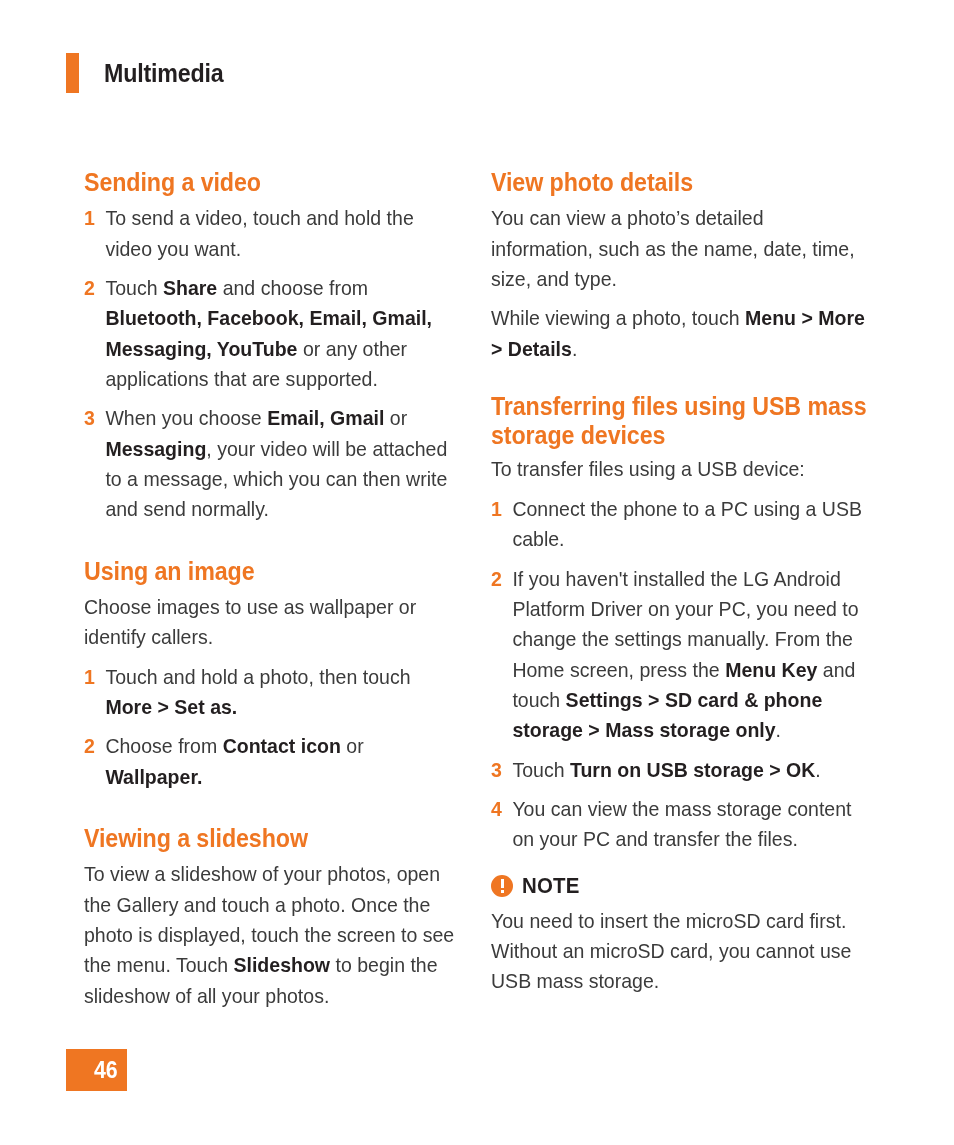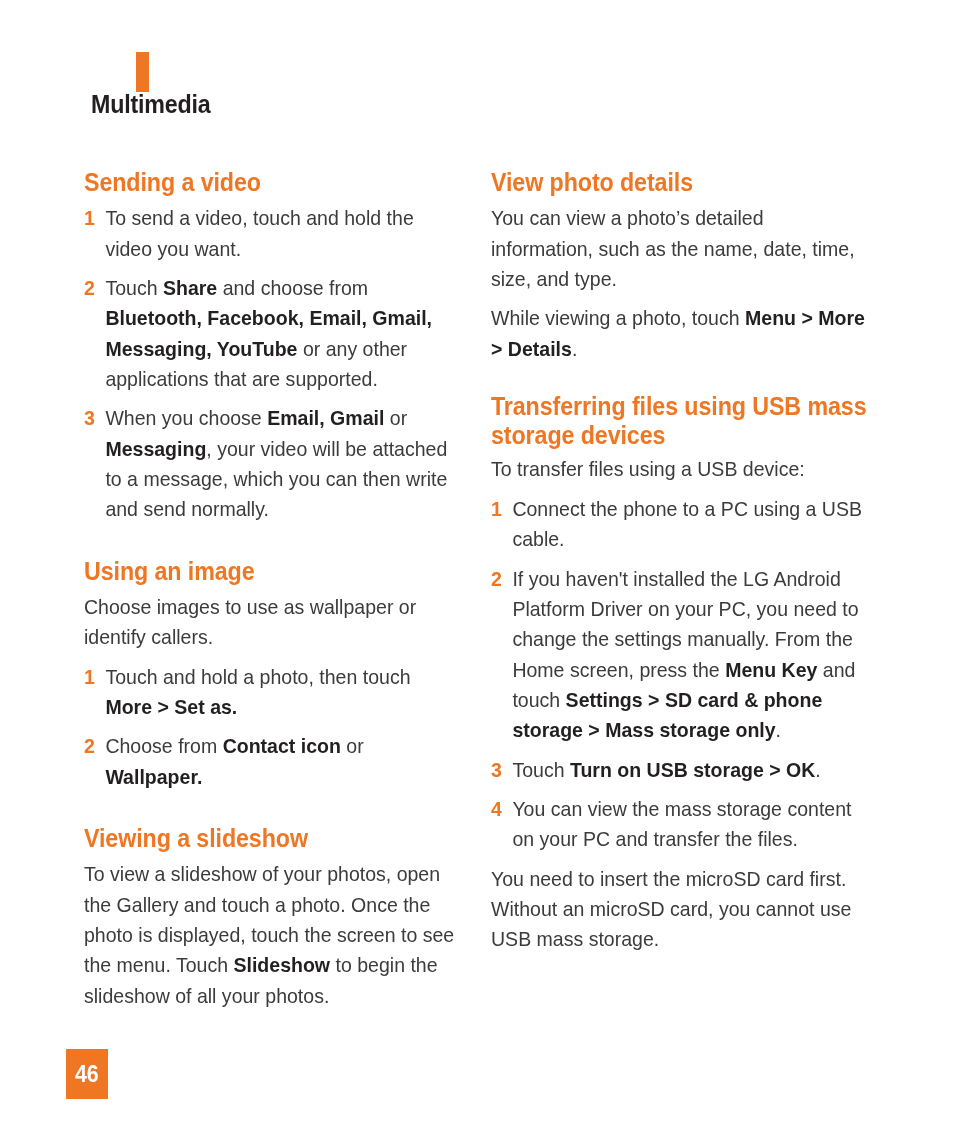--- a/index.html
+++ b/index.html
@@ -25,21 +25,20 @@
   }
 
   
   .header {
     position: absolute;
     left: 66px;
     top: 52px;
     display: flex;
     align-items: center;
     height: 42px;
-    flex-direction: column;
   }
   .header-bar {
     width: 13px;
     height: 40px;
     background: #ef7622;
     flex: 0 0 auto;
   }
   .header-title {
     margin-left: 25px;
     font-size: 25px;
@@ -165,25 +164,26 @@
     transform: scaleX(0.93);
     transform-origin: left center;
   }
 
   
   .folio {
     position: absolute;
     left: 66px;
     top: 1049px;
     width: 42px;
-    height: 50px;
+    height: 42px;
     background: #ef7622;
     display: flex;
     align-items: center;
     justify-content: center;
+    padding-left: 19px;
   }
   .folio-num {
     color: #ffffff;
     font-size: 23px;
     font-weight: bold;
     line-height: 1;
     transform: scaleX(0.93);
   }
 </style>
 </head>
@@ -258,20 +258,24 @@
       <li>
         <span class="num">3</span>
         <span><span>Touch </span><span class="b">Turn on USB storage &gt; OK</span><span>.</span></span>
       </li>
       <li>
         <span class="num">4</span>
         <span><span>You can view the mass storage content on your PC and transfer the files.</span></span>
       </li>
     </ol>
 
+    <div class="note-head">
+      <span class="note-icon"></span>
+      <span class="note-label">NOTE</span>
+    </div>
     <p class="para"><span>You need to insert the microSD card first. Without an microSD card, you cannot use USB mass storage.</span></p>
 
   </div>
 
   <div class="folio">
     <span class="folio-num">46</span>
   </div>
 
 </div>
 

